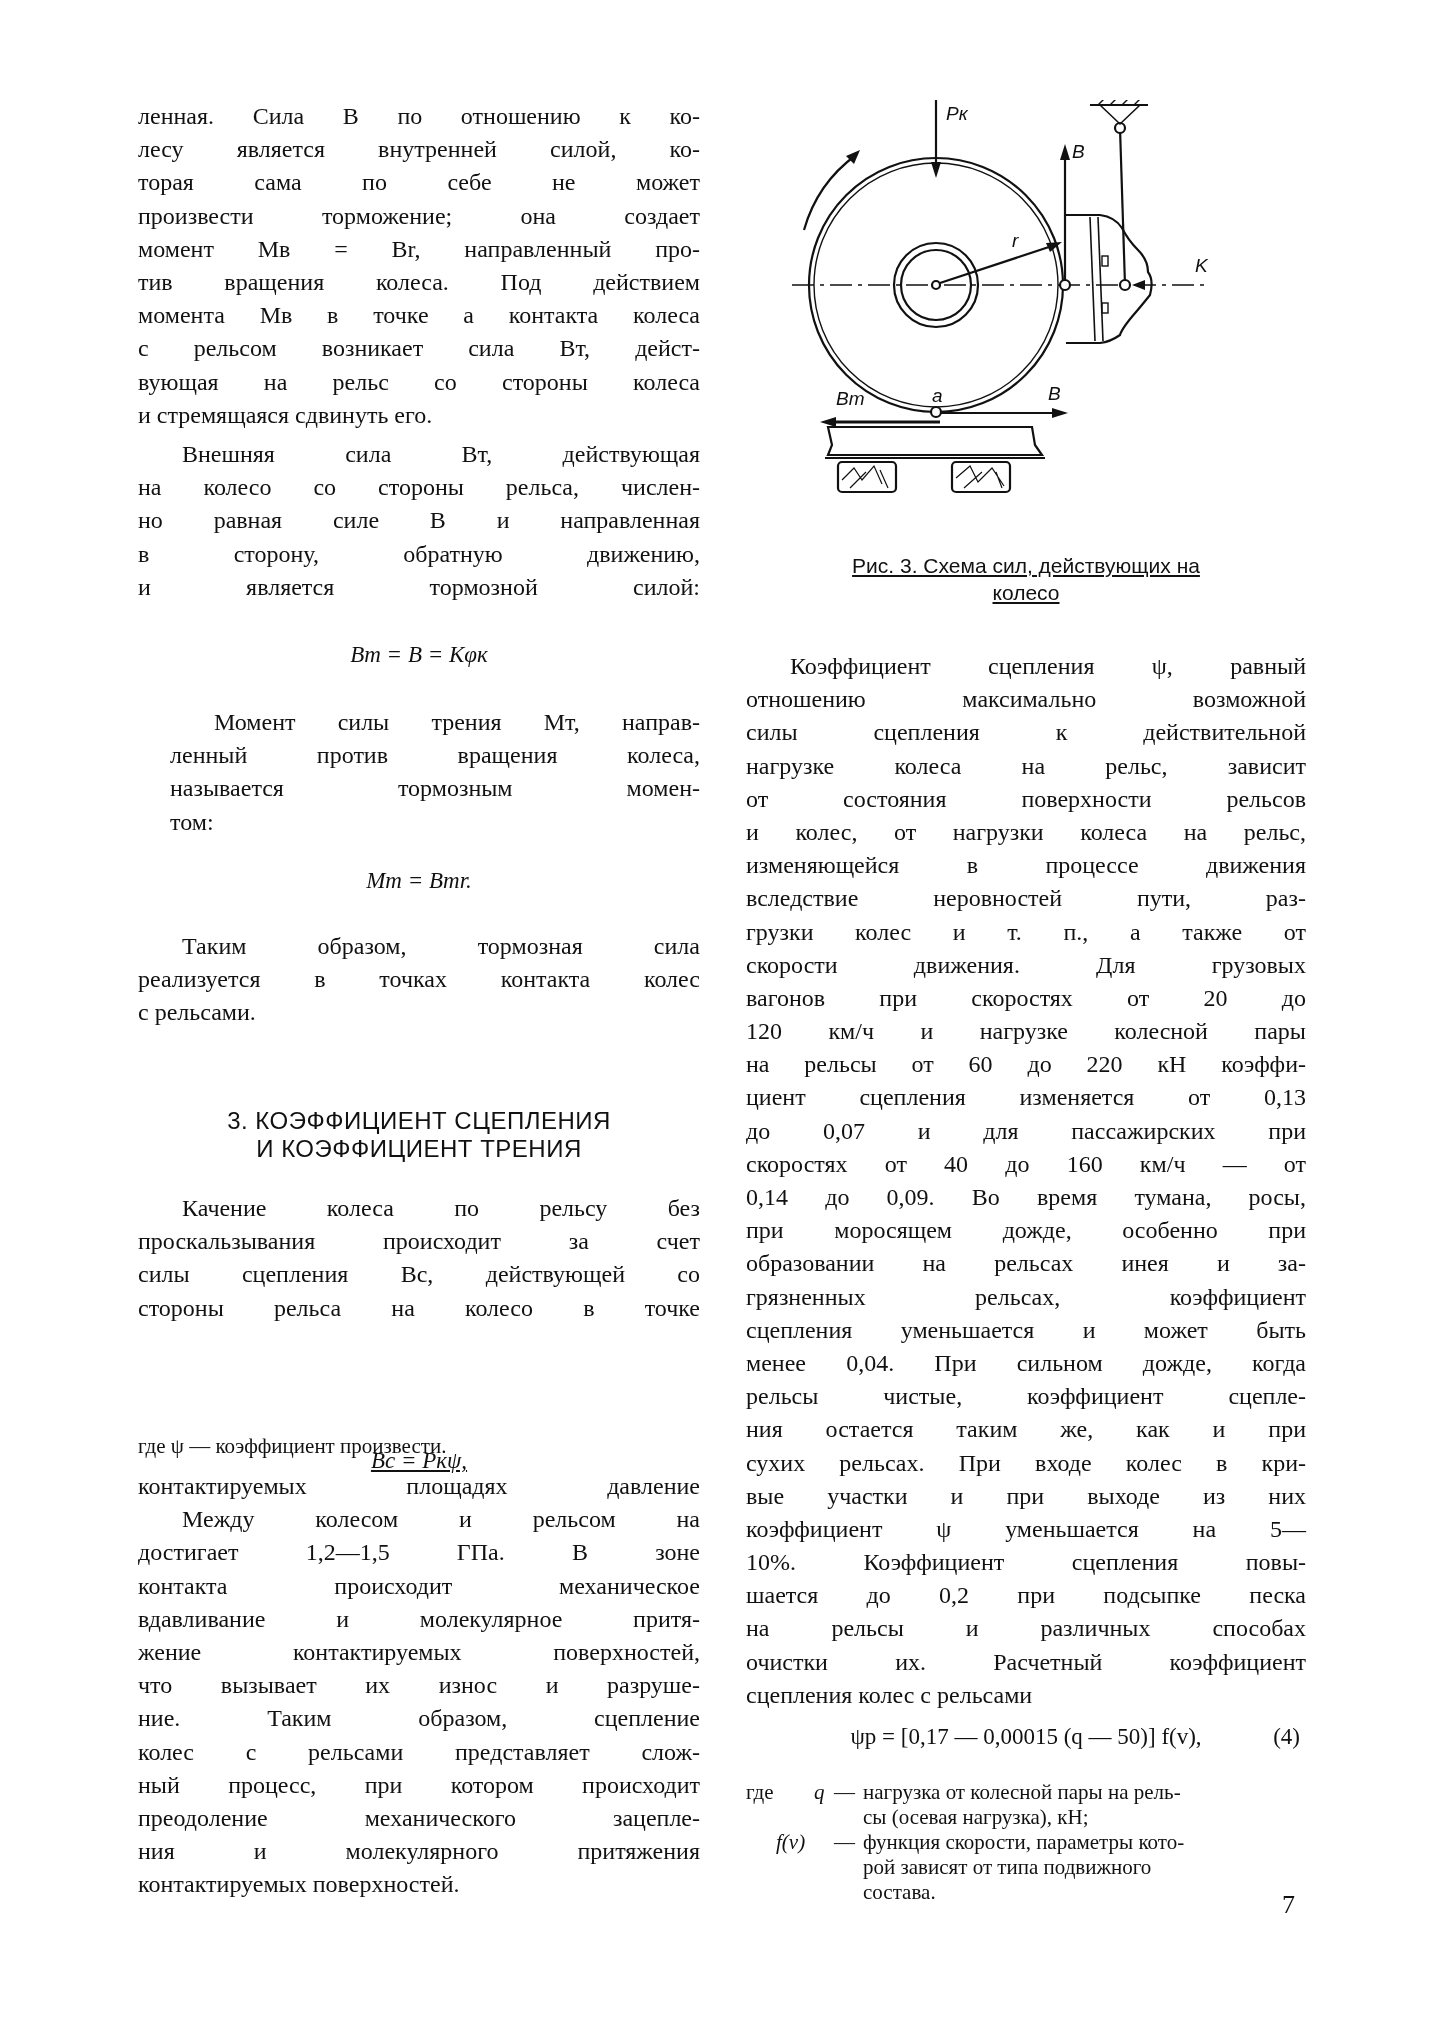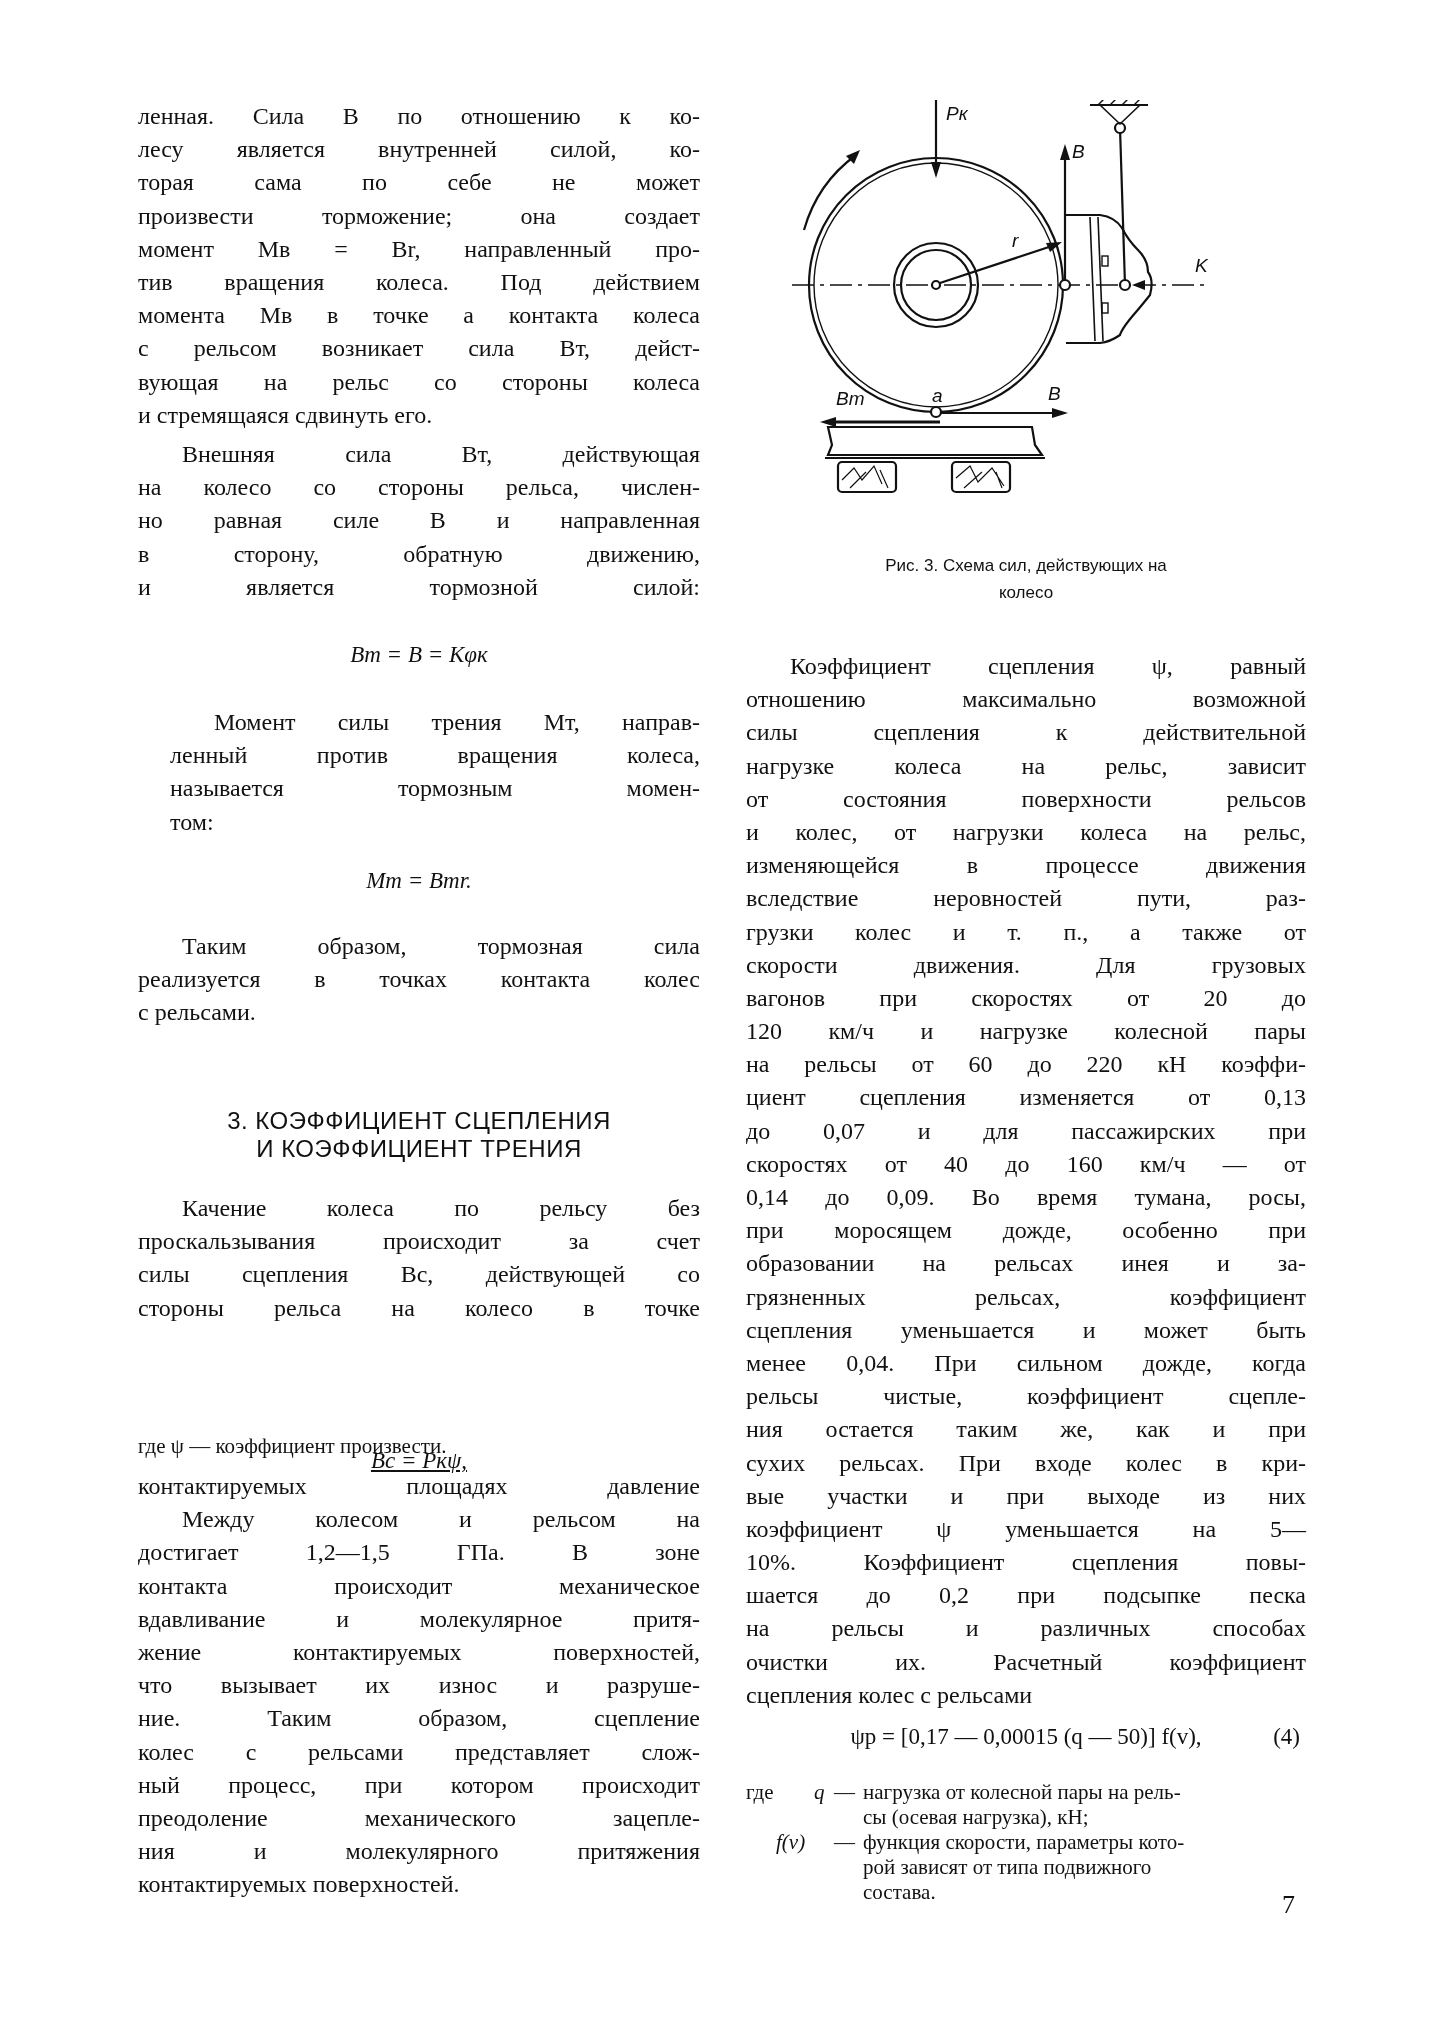--- a/index.html
+++ b/index.html
@@ -31,21 +31,21 @@
       position: absolute; left: 0; right: 0; text-align: center;
       font-family: "Liberation Sans", "DejaVu Sans", sans-serif;
       font-size: 24px; line-height: 28px; letter-spacing: 0.5px;
     }
     .small {
       position: absolute; font-size: 21px; line-height: 25px;
     }
     .caption {
       position: absolute; left: 0; right: 0; text-align: center;
       font-family: "Liberation Sans", "DejaVu Sans", sans-serif;
-      font-size: 17px; line-height: 27px;
+      font-size: 21px; line-height: 27px; text-decoration: underline;
     }
     .legend-row { position: absolute; left: 0; right: 0; font-size: 21px; line-height: 25px; }
     .legend-row .term { position: absolute; font-style: italic; }
     .legend-row .dash { position: absolute; }
     .legend-row .def { position: absolute; left: 117px; right: 0; text-align: justify; }
     .page-num {
       position: absolute; left: 1282px; top: 1890px; font-size: 26px;
     }
     #figure { position: absolute; left: 770px; top: 100px; }
   </style>

